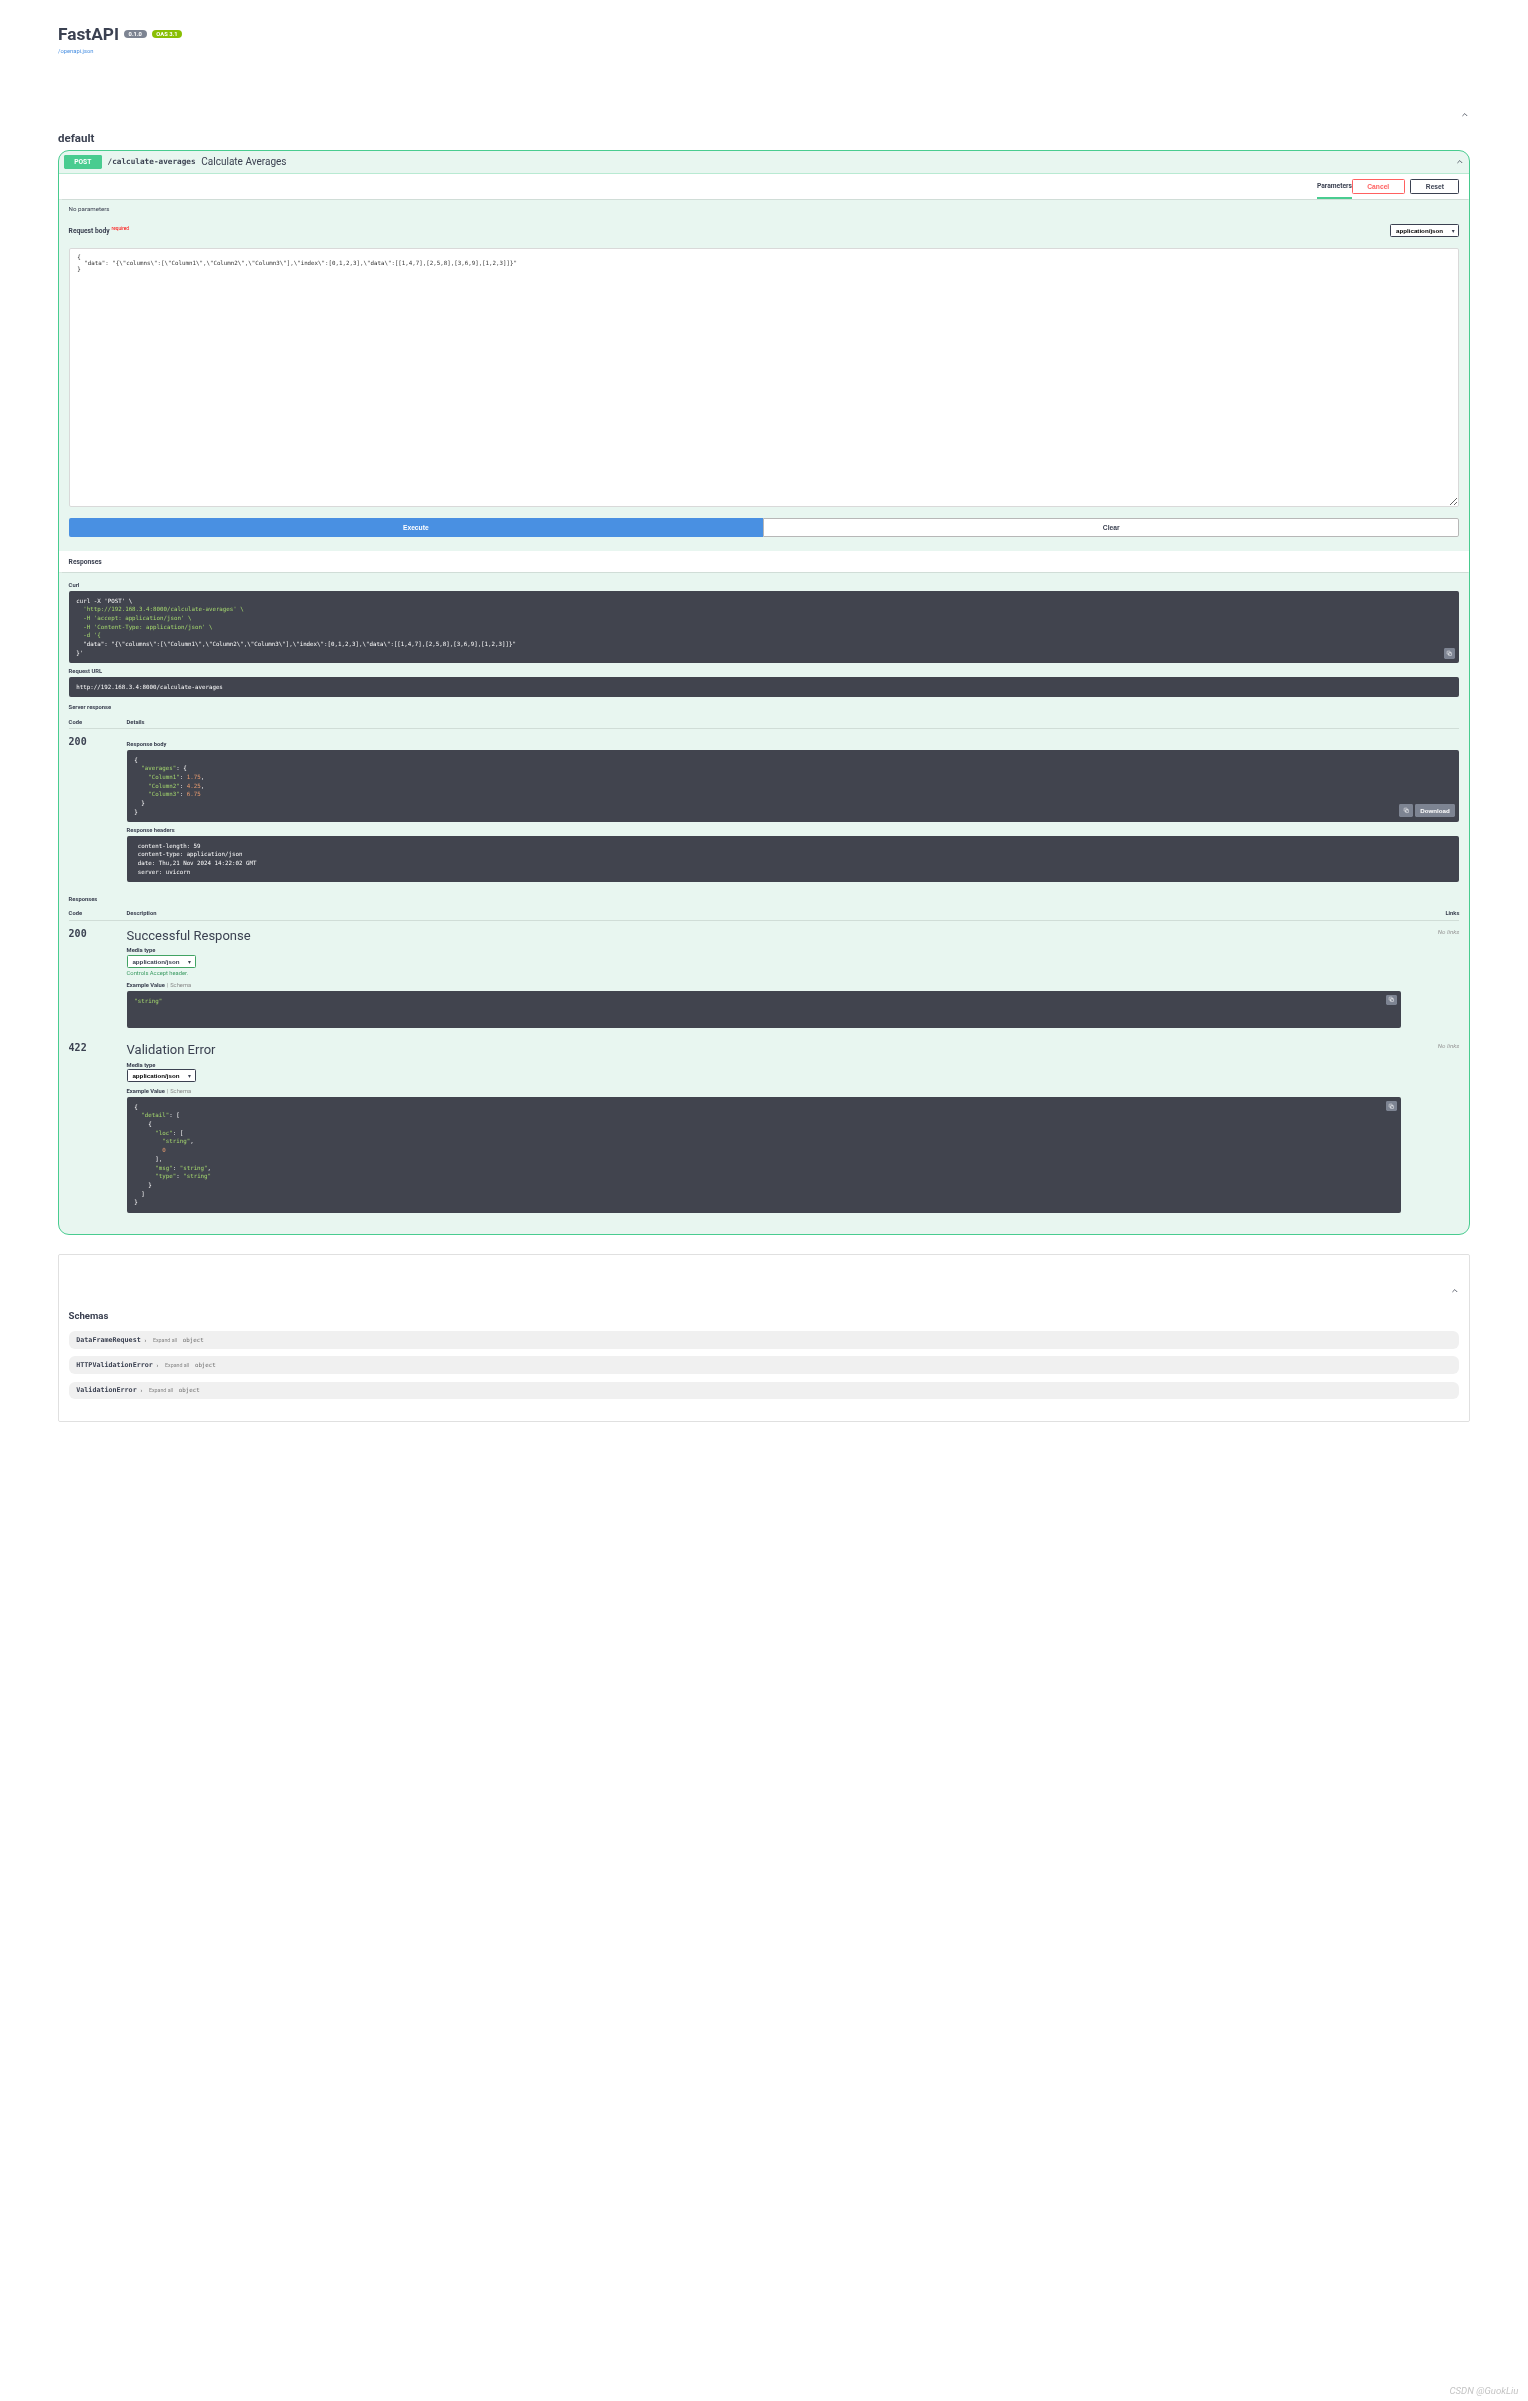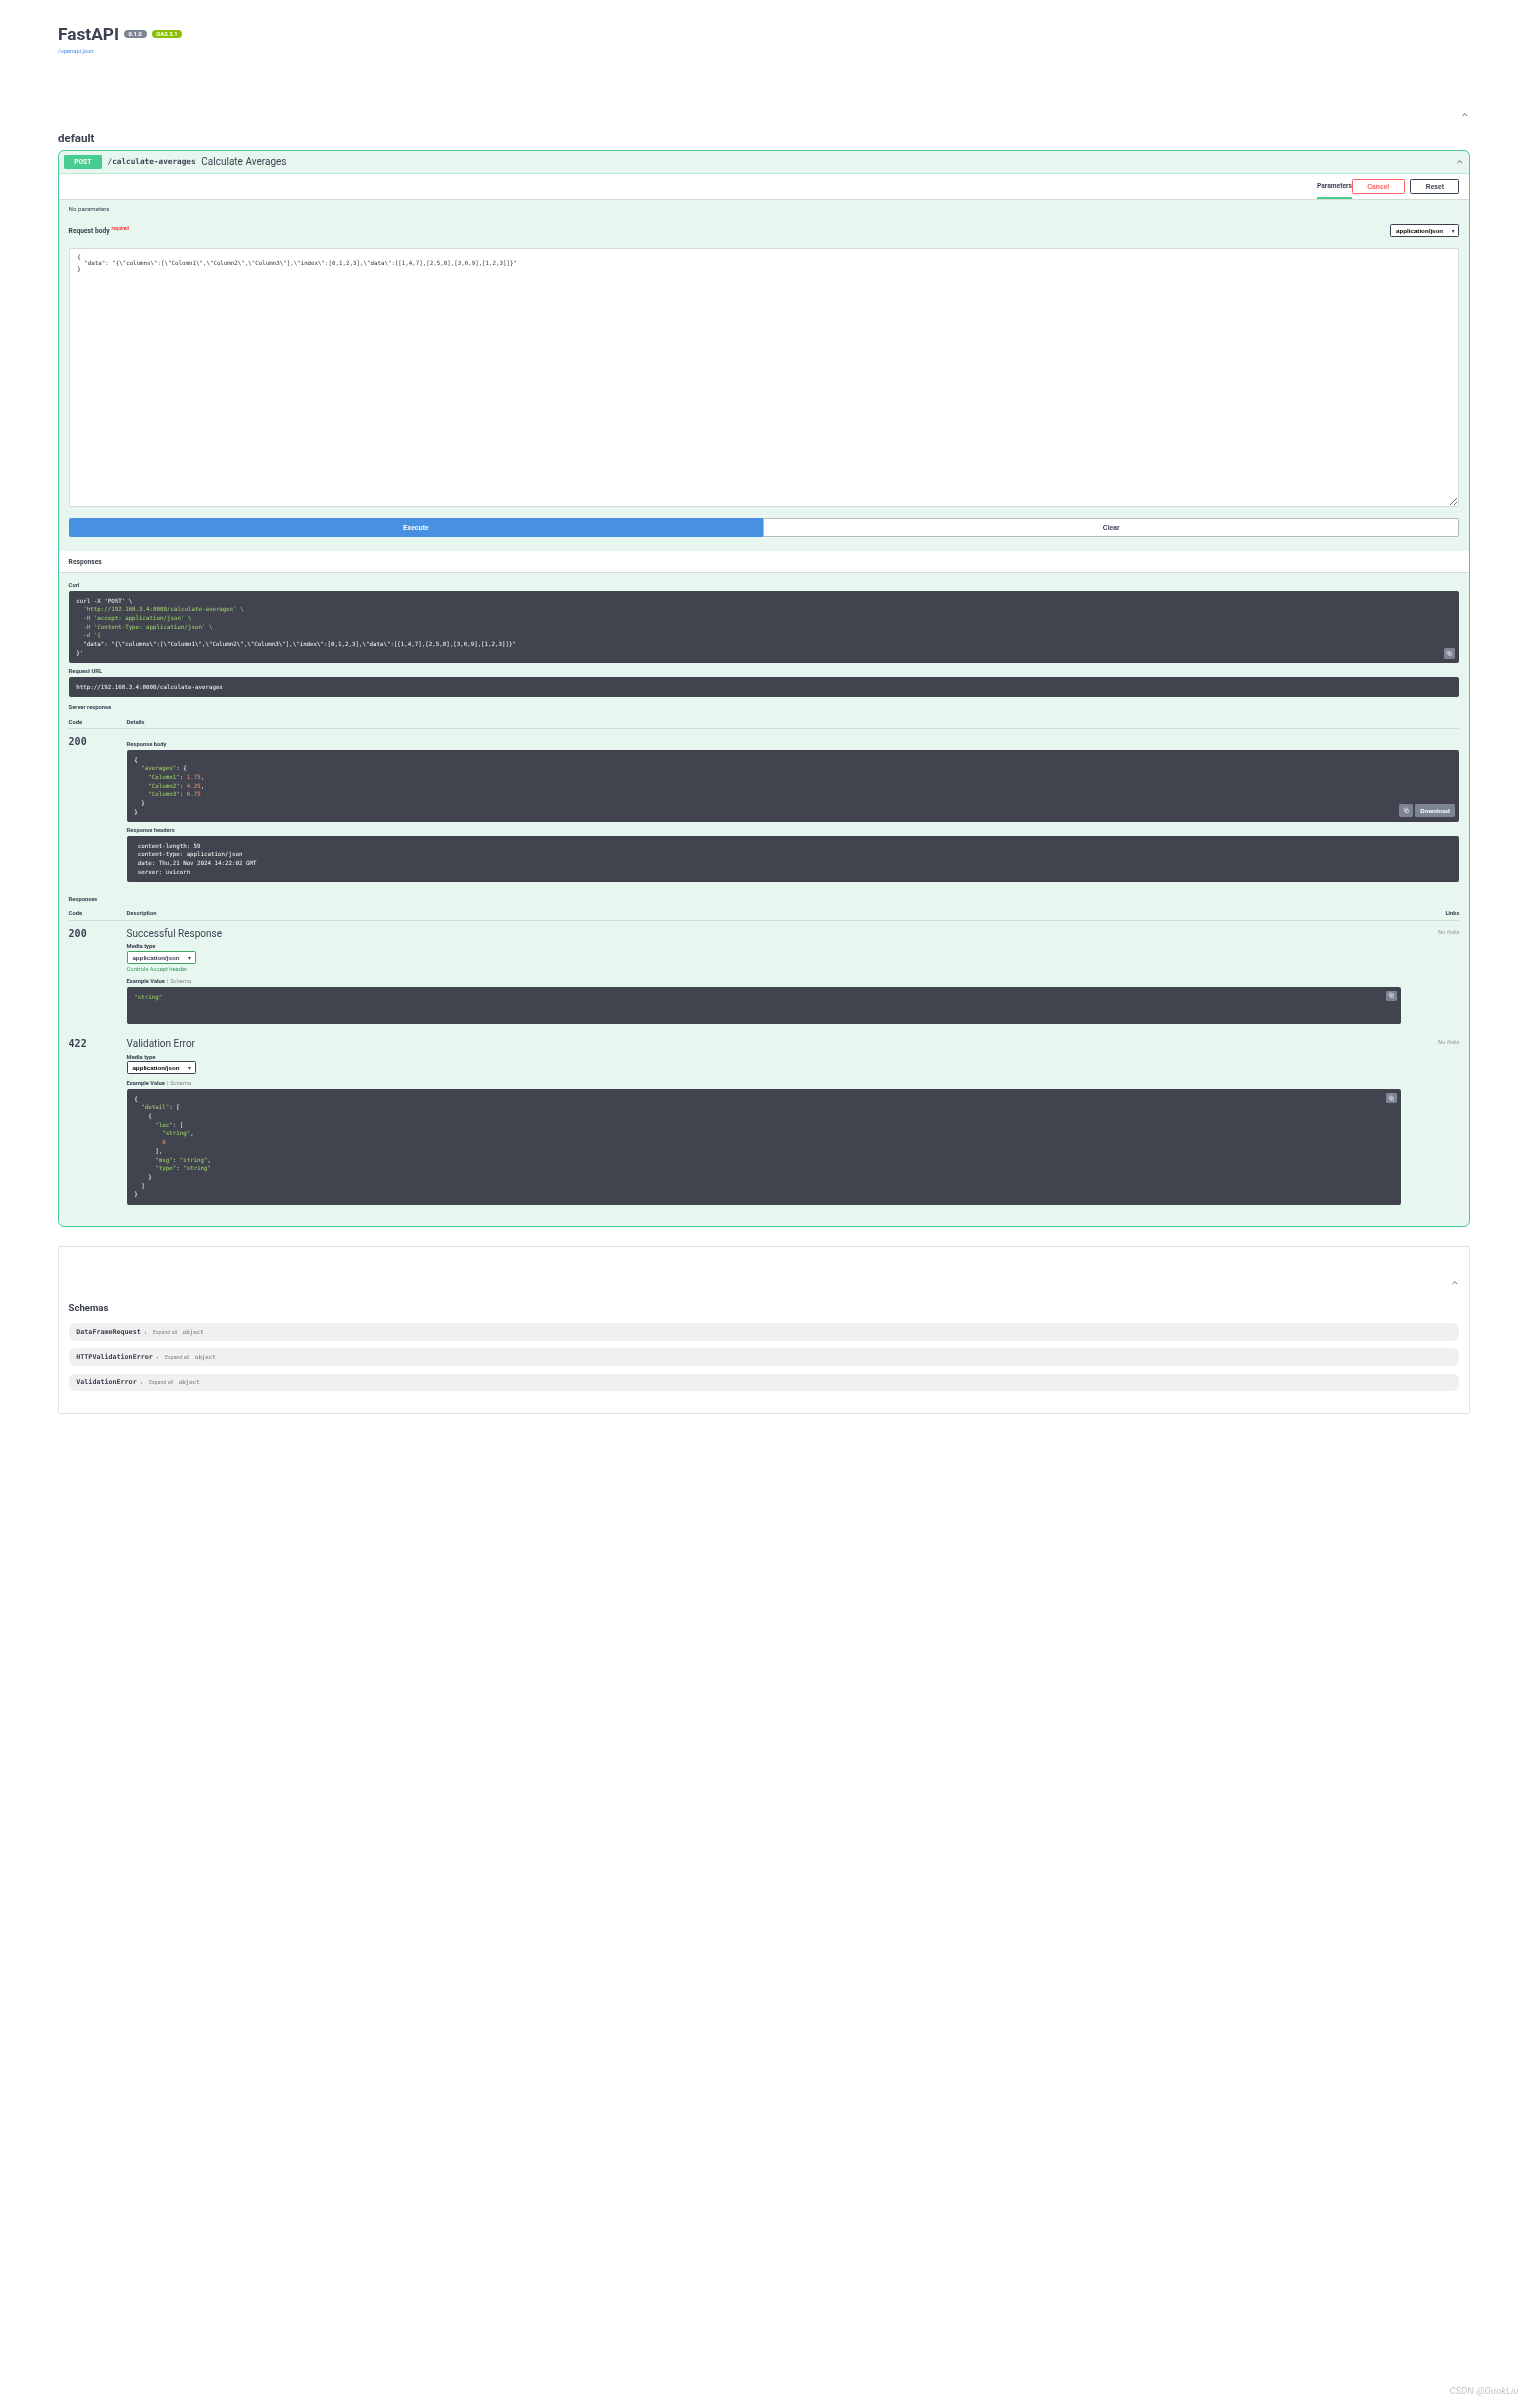--- a/index.html
+++ b/index.html
@@ -11,21 +11,21 @@
   .badge { display: inline-flex; align-items: center; border-radius: 6.7px; font-size: 5.8px; font-weight: 700; padding: 1.4px 4.8px; color: #fff; }
   .badge-ver { background: #7d8492; }
   .badge-oas { background: #89bf04; }
   .openapi-link { color: #4990e2; font-size: 5.8px; margin-top: 3.8px; display: inline-block; text-decoration: none; }
 
   .section-header { display: flex; justify-content: space-between; align-items: center; padding: 4.8px 0; margin-top: 19px; cursor: pointer; }
   .section-title { font-size: 11.5px; font-weight: 700; color: #3b4151; margin-top: 48px; }
   .chev { width: 9.6px; height: 9.6px; }
   .chev svg { width: 100%; height: 100%; stroke: #3b4151; stroke-width: 2; fill: none; }
 
-  .opblock { border: 0.5px solid #49cc90; border-radius: 6px; background: #e8f6f0; margin-bottom: 9.6px; }
+  .opblock { border: 0.5px solid #49cc90; border-radius: 11px; background: #e8f6f0; margin-bottom: 9.6px; }
   .opblock-summary { display: flex; align-items: center; padding: 3.8px 4.8px; cursor: pointer; }
   .method-tag { background: #49cc90; color: #fff; font-weight: 700; font-size: 6.7px; padding: 2.9px 8.6px; border-radius: 1.4px; min-width: 38px; text-align: center; }
   .path { font-family: ui-monospace, Menlo, Consolas, monospace; font-weight: 600; font-size: 7.7px; color: #3b4151; margin-left: 5.8px; }
   .summary-desc { color: #3b4151; font-size: 10px; margin-left: 5.8px; }
   .opblock .chev { margin-left: auto; }
 
   .opblock-body { border-top: 0.5px solid rgba(73,204,144,0.3); }
   .params-bar { display: flex; justify-content: flex-end; align-items: center; background: #fff; padding: 4.8px 9.6px; box-shadow: 0 0.5px 1px rgba(0,0,0,.1); }
   .tabs { display: flex; gap: 9.6px; }
   .tab { font-size: 6.7px; font-weight: 700; color: #3b4151; padding: 3.8px 0; cursor: pointer; position: relative; }
@@ -64,21 +64,21 @@
   .copy-icon svg { width: 6.7px; height: 6.7px; stroke: #fff; fill: none; stroke-width: 1.8; }
 
   .table-head { display: flex; border-bottom: 0.5px solid rgba(0,0,0,.1); padding: 3.8px 0; margin-top: 4.8px; }
   .col-code { width: 58px; font-size: 5.8px; font-weight: 700; }
   .col-desc { flex: 1; font-size: 5.8px; font-weight: 700; }
   .col-links { width: 58px; font-size: 5.8px; font-weight: 700; text-align: right; }
   .resp-row { display: flex; padding: 6.7px 0; }
   .code-cell { width: 58px; font-family: ui-monospace, Menlo, Consolas, monospace; font-size: 10px; font-weight: 700; }
   .desc-cell { flex: 1; }
   .links-cell { width: 58px; text-align: right; font-style: italic; color: #999; font-size: 6.2px; }
-  .desc-title { font-size: 10px; margin-bottom: 4.8px; }
+  .desc-title { font-size: 13px; margin-bottom: 4.8px; }
   .media-label { font-size: 5.8px; font-weight: 700; margin-bottom: 1.9px; }
   .accept-hint { font-size: 5.8px; color: #3b9b63; margin-top: 1.9px; }
   .ex-row { font-size: 5.8px; margin: 5.8px 0 2.9px; }
   .ex-row .active { font-weight: 700; }
   .ex-row .pipe { color: #888; margin: 0 1.9px; }
   .ex-row .inactive { color: #888; cursor: pointer; }
 
   .resp-body-wrap { position: relative; }
   .dl-btn { position: absolute; right: 4.8px; bottom: 4.8px; display: flex; gap: 2.9px; }
   .dl-button { background: #7d8492; color: #fff; border: none; border-radius: 1.4px; padding: 2.4px 4.8px; font-size: 6.2px; font-weight: 700; cursor: pointer; }

